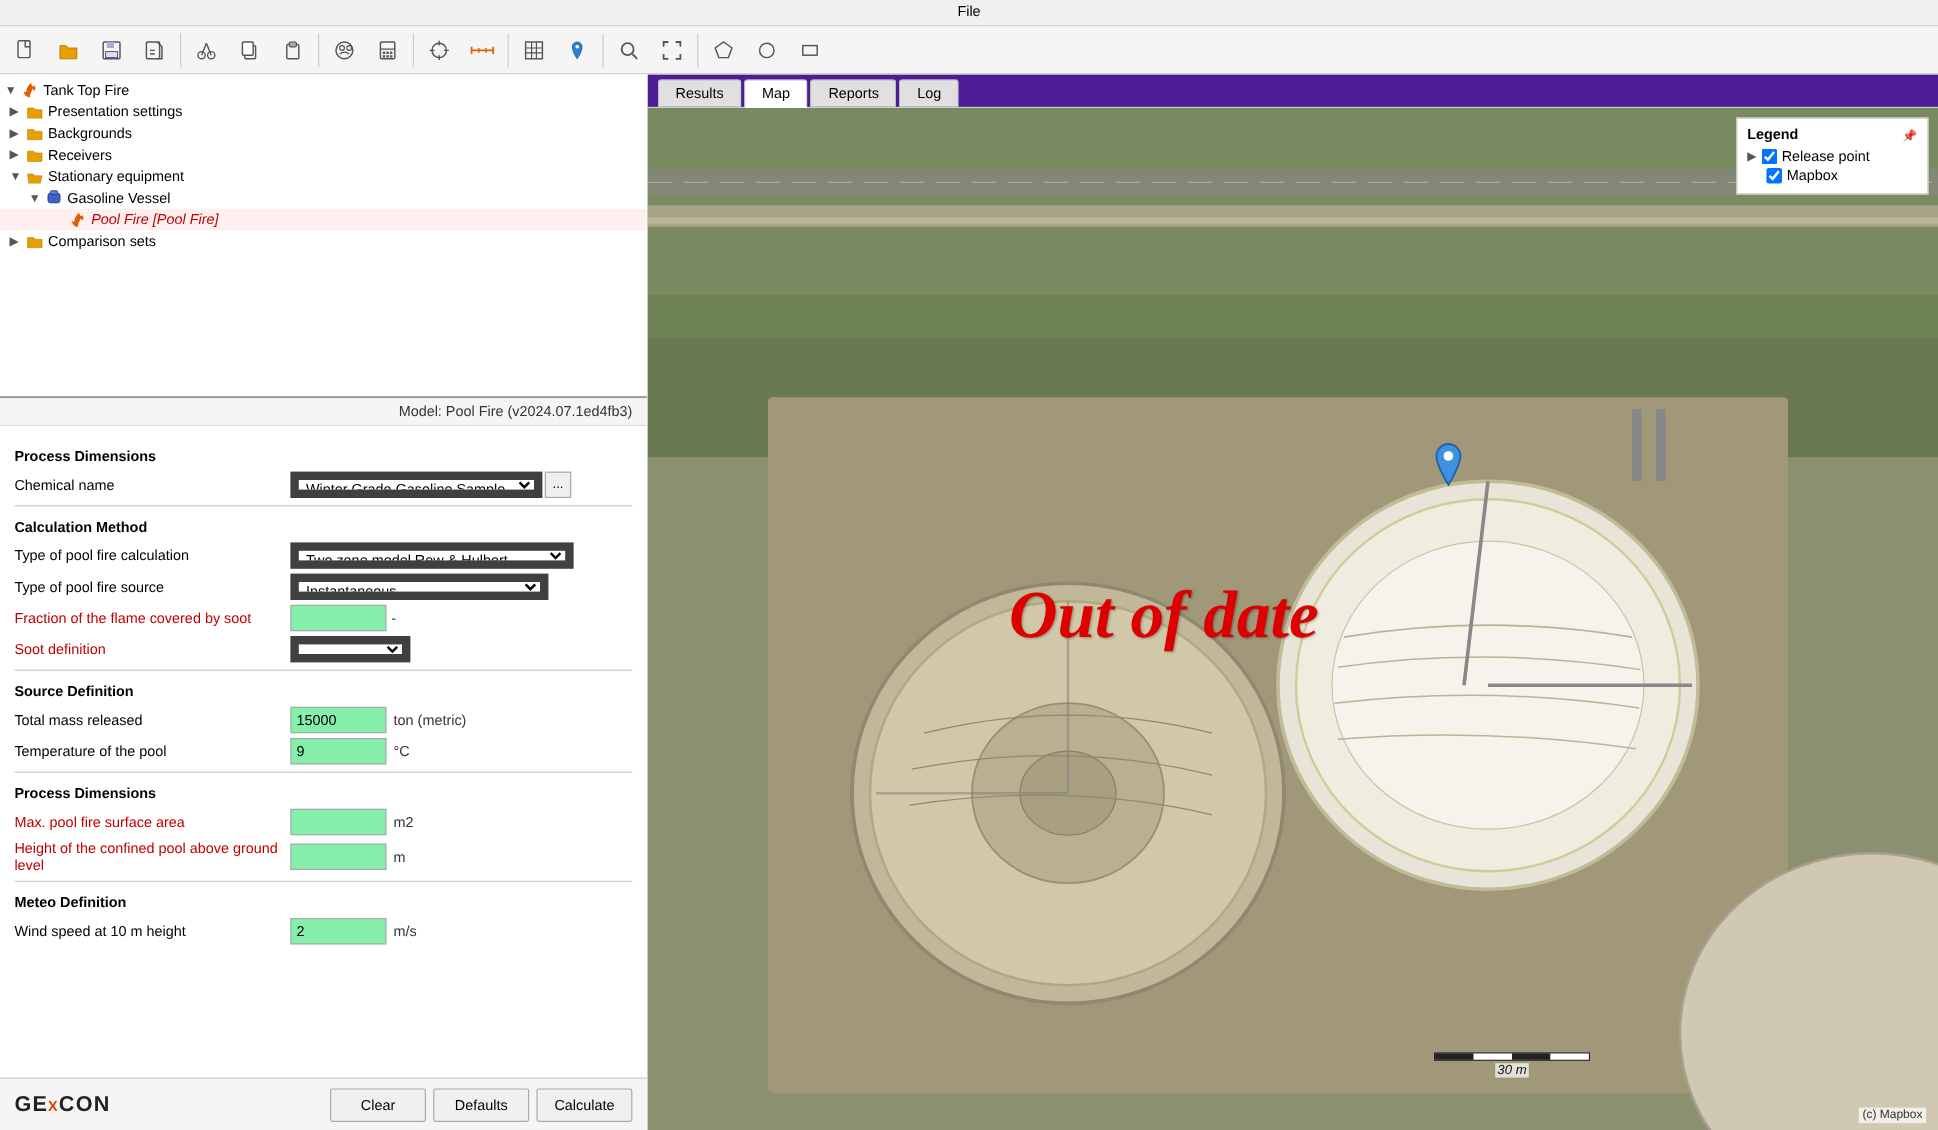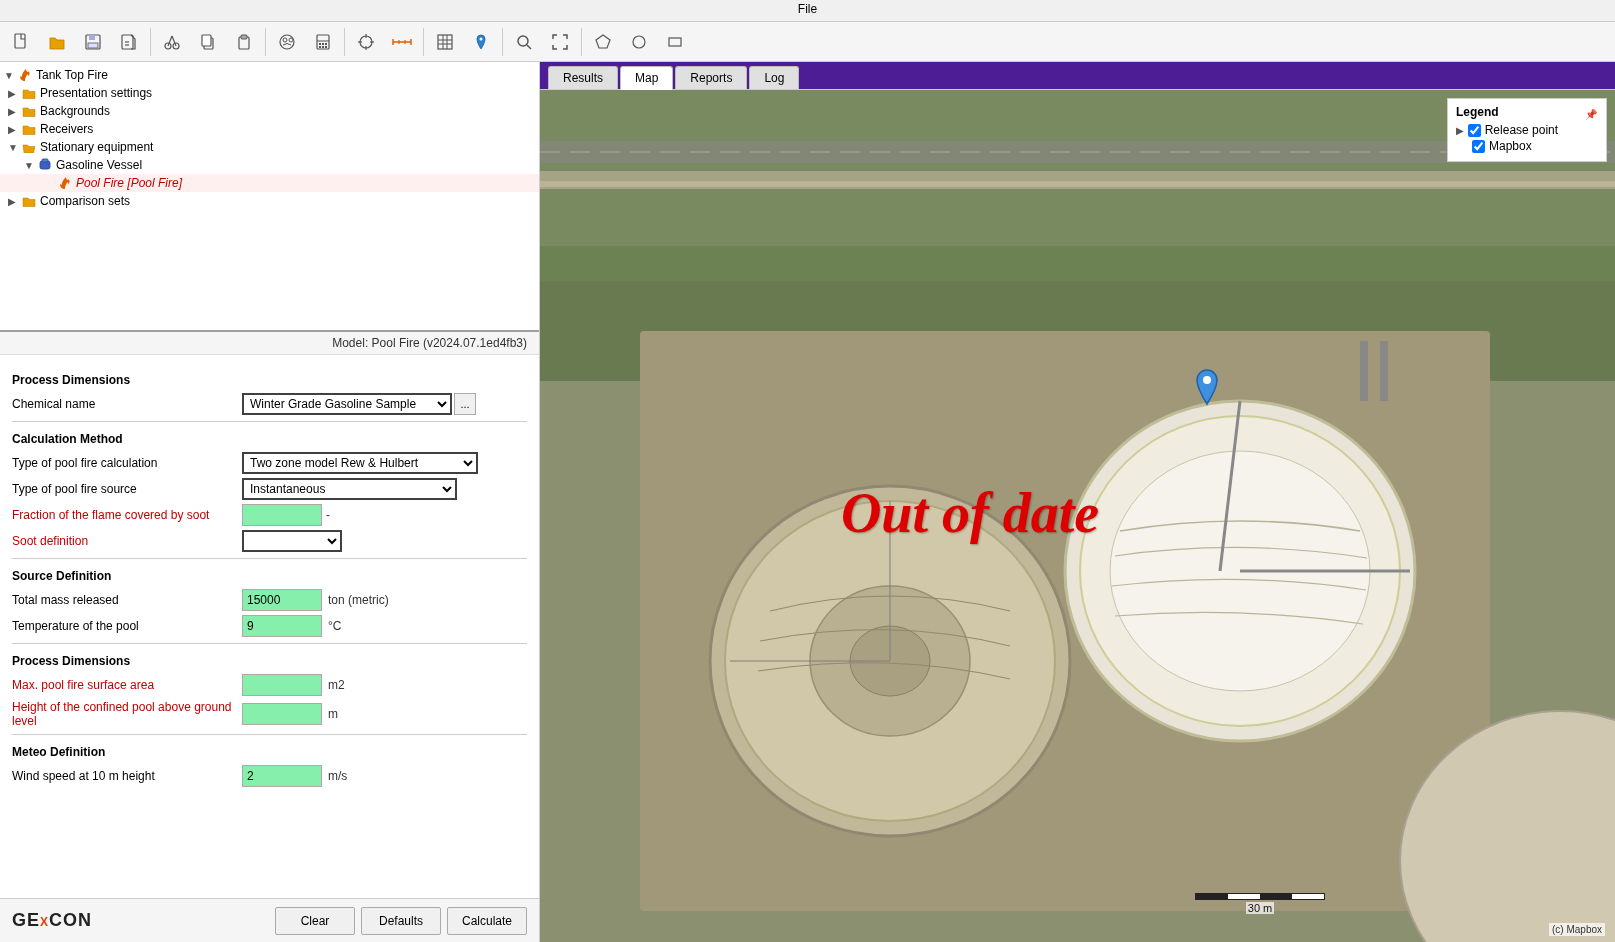--- a/index.html
+++ b/index.html
@@ -37,21 +37,21 @@
     .model-label { padding: 4px 12px; background: #f5f5f5; border-bottom: 1px solid #ddd; text-align: right; font-size: 11px; color: #333; }
 
     
     .form-area { flex: 1; overflow-y: auto; padding: 8px 12px; background: #fff; }
     .section-title { font-weight: bold; font-size: 12px; margin: 10px 0 6px 0; color: #000; }
     .form-row { display: flex; align-items: center; margin-bottom: 4px; min-height: 22px; }
     .form-label { flex: 0 0 230px; font-size: 12px; color: #000; }
     .form-label.red { color: #c00000; }
     .form-control { height: 22px; border: 1px solid #aaa; font-size: 12px; padding: 1px 4px; background: #86efac; }
     .form-input-sm { width: 80px; }
-    .form-select { height: 22px; border: 2px solid #404040; font-size: 12px; background: #fff; padding: 0 2px; }
+    .form-select { height: 22px; border: 7px solid #404040; font-size: 12px; background: #fff; padding: 0 2px; }
     .form-select-wide { width: 210px; }
     .form-select-med { width: 140px; }
     .btn-dots { width: 22px; height: 22px; border: 1px solid #aaa; background: #f0f0f0; cursor: pointer; font-size: 11px; margin-left: 2px; }
     .form-unit { margin-left: 6px; color: #333; }
     .form-dash { margin-left: 4px; color: #333; }
     .section-divider { border: none; border-top: 1px solid #ccc; margin: 6px 0; }
 
     
     .bottom-buttons { height: 44px; border-top: 1px solid #ccc; background: #f5f5f5; display: flex; align-items: center; justify-content: space-between; padding: 16px 12px; }
     .logo { font-size: 18px; font-weight: bold; letter-spacing: 1px; color: #222; font-family: Arial, sans-serif; }
@@ -510,21 +510,21 @@
 
       
       <div style="position:absolute;top:38%;left:62%;transform:translate(-50%,-100%);font-size:32px;color:#3080d0;text-shadow:0 2px 4px rgba(0,0,0,0.4);">
         <svg width="28" height="38" viewBox="0 0 28 38">
           <path d="M14 2 a10 10 0 0 1 10 10 c0 8-10 24-10 24 s-10-16-10-24 a10 10 0 0 1 10-10z" fill="#4090e0" stroke="#2060b0" stroke-width="1.5"></path>
           <circle cx="14" cy="12" r="4" fill="#fff"></circle>
         </svg>
       </div>
 
       
-      <div style="position:absolute;bottom:28px;right:290px;display:flex;flex-direction:column;align-items:center;">
+      <div style="position:absolute;bottom:44px;right:290px;display:flex;flex-direction:column;align-items:center;font-style:italic;">
         <div style="display:flex;width:130px;height:7px;border:1.5px solid #222;">
           <div style="flex:1;background:#222;"></div>
           <div style="flex:1;background:#fff;"></div>
           <div style="flex:1;background:#222;"></div>
           <div style="flex:1;background:#fff;"></div>
         </div>
         <span style="font-size:11px;color:#111;margin-top:2px;background:rgba(255,255,255,0.7);padding:0 2px;">30 m</span>
       </div>
 
       

